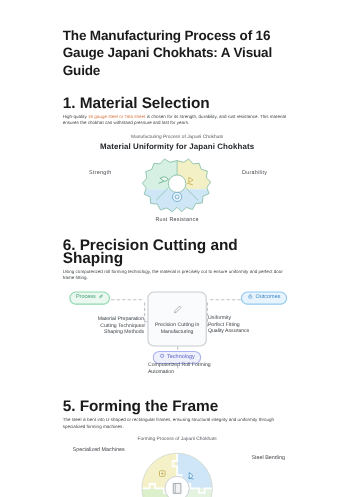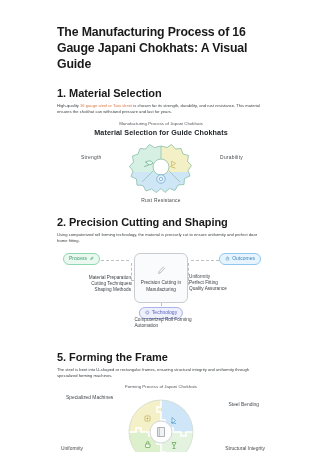--- a/index.html
+++ b/index.html
@@ -34,21 +34,21 @@
   
   .doc-title {
     font-size: 12.3px;
     line-height: 16px;
     font-weight: 700;
     color: #1a1a1a;
     letter-spacing: -0.15px;
     margin: 0 0 15px 0;
   }
   .sec-heading {
-    font-size: 11px;
+    font-size: 14px;
     line-height: 12px;
     font-weight: 700;
     color: #1a1a1a;
     letter-spacing: -0.05px;
     margin: 0 0 4px 0;
   }
   .sec-para {
     font-size: 4.1px;
     line-height: 6.4px;
     color: #3c4043;
@@ -219,21 +219,21 @@
 <div class="page">
   <div class="content">
 
     <h1 class="doc-title">The Manufacturing Process of 16 Gauge Japani Chokhats: A Visual Guide</h1>
 
     <h2 class="sec-heading">1. Material Selection</h2>
     <p class="sec-para"><span>High-quality </span><span class="lnk">16 gauge steel or Tata sheet</span><span> is chosen for its strength, durability, and rust resistance. This material ensures the chokhat can withstand pressure and last for years.</span></p>
 
     <div class="fig">
       <div class="fig-kicker">Manufacturing Process of Japani Chokhats</div>
-      <div class="fig-title">Material Selection for Guide Chokhats</div>
+      <div class="fig-title">Material Uniformity for Japani Chokhats</div>
 
       <div class="gear-wrap">
         <svg class="gear-svg" width="66" height="62" viewBox="0 0 66 62">
           <defs>
             <clipPath id="gclip">
               <path d="M33 4 L39 5.5 L43.5 2.5 L47.5 7 L53 6.5 L55 12 L60.5 13.5 L59.5 19.5 L63.5 23.5 L60 28.5 L62 34 L56.5 36.5 L56 42.5 L50 43 L47 48.5 L41.5 46.5 L37 50.5 L33 46.5 L28.5 50.5 L23.5 47 L18 49 L15 43.5 L9 43 L8.5 37 L3 34.5 L5 29 L1.5 24.5 L5.5 20 L4.5 14 L10 12 L12 6.5 L17.5 7 L21.5 2.5 L26.5 5.5 Z"></path>
             </clipPath>
           </defs>
 
           <g clip-path="url(#gclip)">
@@ -263,21 +263,21 @@
             <circle cx="33" cy="37" r="1.8"></circle>
           </g>
         </svg>
 
         <span class="gear-lbl gl-strength">Strength</span>
         <span class="gear-lbl gl-durability">Durability</span>
         <span class="gear-lbl gl-rust">Rust Resistance</span>
       </div>
     </div>
 
-    <h2 class="sec-heading">2. Precision Cutting and Shaping</h2>
+    <h2 class="sec-heading">6. Precision Cutting and Shaping</h2>
     <p class="sec-para">Using computerized roll forming technology, the material is precisely cut to ensure uniformity and perfect door frame fitting.</p>
 
     <div class="fig">
       <div class="mm">
 
         <div class="dash-h" style="left:44px;  top:11px; width:28px;"></div>
         <div class="dash-h" style="right:46px; top:11px; width:28px;"></div>
         <div class="dash-v" style="left:104px; top:54px; height:8px;"></div>
         <div class="dash-h" style="left:74px;  top:31px; width:10px;"></div>
         <div class="dash-h" style="right:76px; top:31px; width:10px;"></div>

